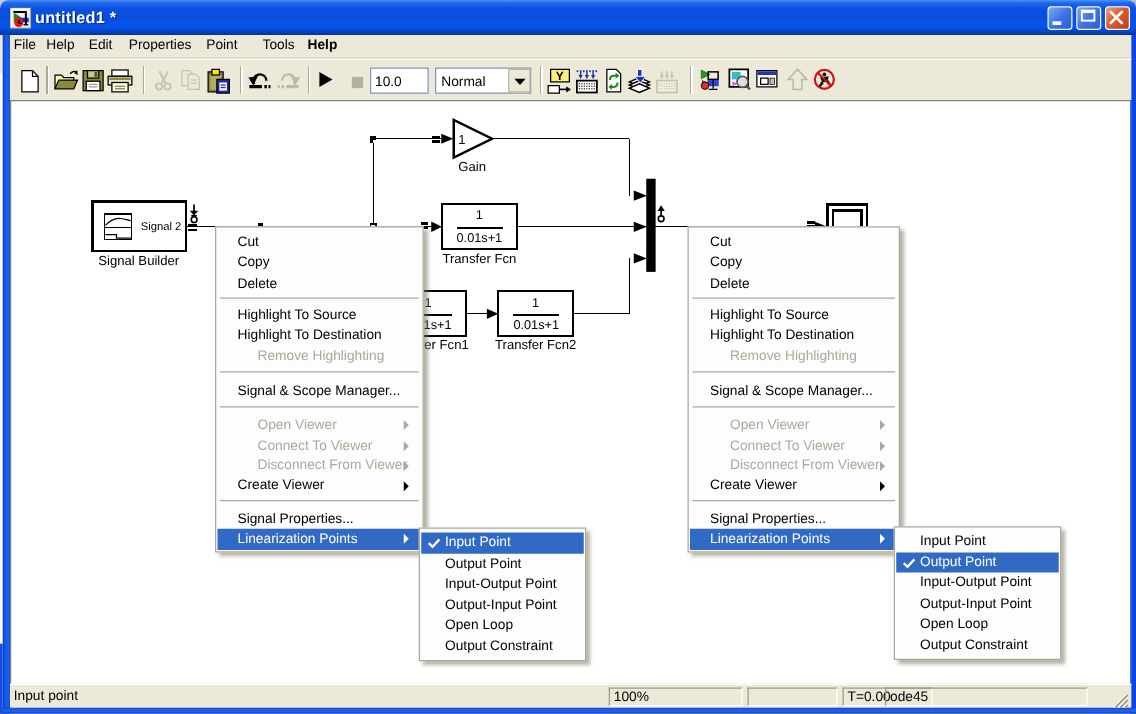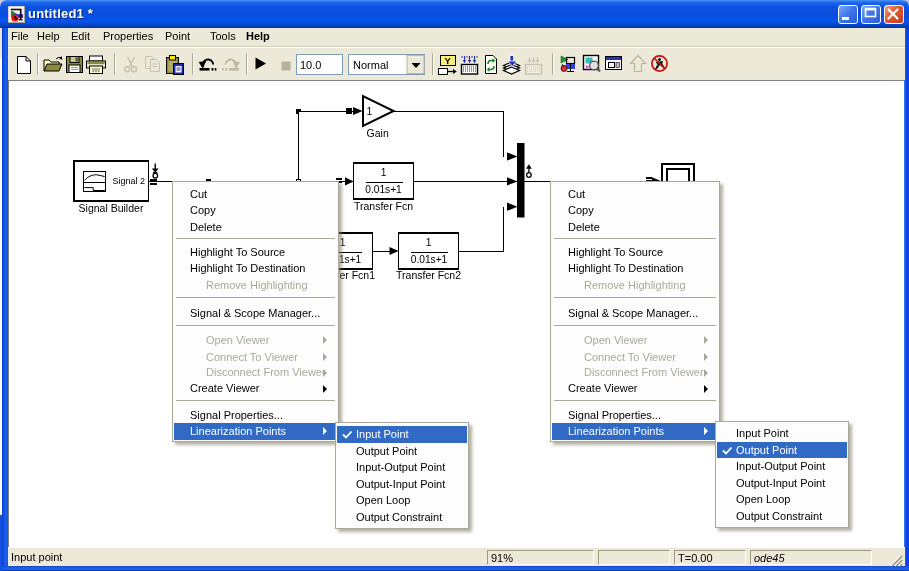--- a/index.html
+++ b/index.html
@@ -336,24 +336,24 @@
         <path d="M10,10 L12.5,13 L13.5,12 L11.5,9 Z"></path>
       </g>
     <line x1="3" y1="3" x2="14" y2="14" stroke="#CC1111" stroke-width="1.7"></line>
   </g>
 </svg>
 
 <div id="canvas" class="abs"></div>
 
 <div id="statusbar" class="abs">
   <span class="abs" style="left:3px;top:3px;">Input point</span>
-  <span class="sfield" style="left:479px;width:107px;">91%</span>
+  <span class="sfield" style="left:479px;width:107px;">100%</span>
   <span class="sfield" style="left:590px;width:72px;"></span>
   <span class="sfield" style="left:666px;width:72px;">T=0.00</span>
-  <span class="sfield" style="left:742px;width:122px;font-style:italic;">ode45</span>
+  <span class="sfield" style="left:700px;width:162px;">ode45</span>
   <svg class="abs" style="left:876px;top:1px;" width="20" height="18" viewBox="0 0 20 18">
     <g stroke="#FFF" stroke-width="1.2">
         <line x1="7" y1="17" x2="17" y2="7"></line>
         <line x1="11" y1="17" x2="17" y2="11"></line>
         <line x1="15" y1="17" x2="17" y2="15"></line>
       </g>
     <g stroke="#8E8A74" stroke-width="1.2">
         <line x1="8.2" y1="17" x2="18.2" y2="7"></line>
         <line x1="12.2" y1="17" x2="18.2" y2="11"></line>
         <line x1="16.2" y1="17" x2="18.2" y2="15"></line>

